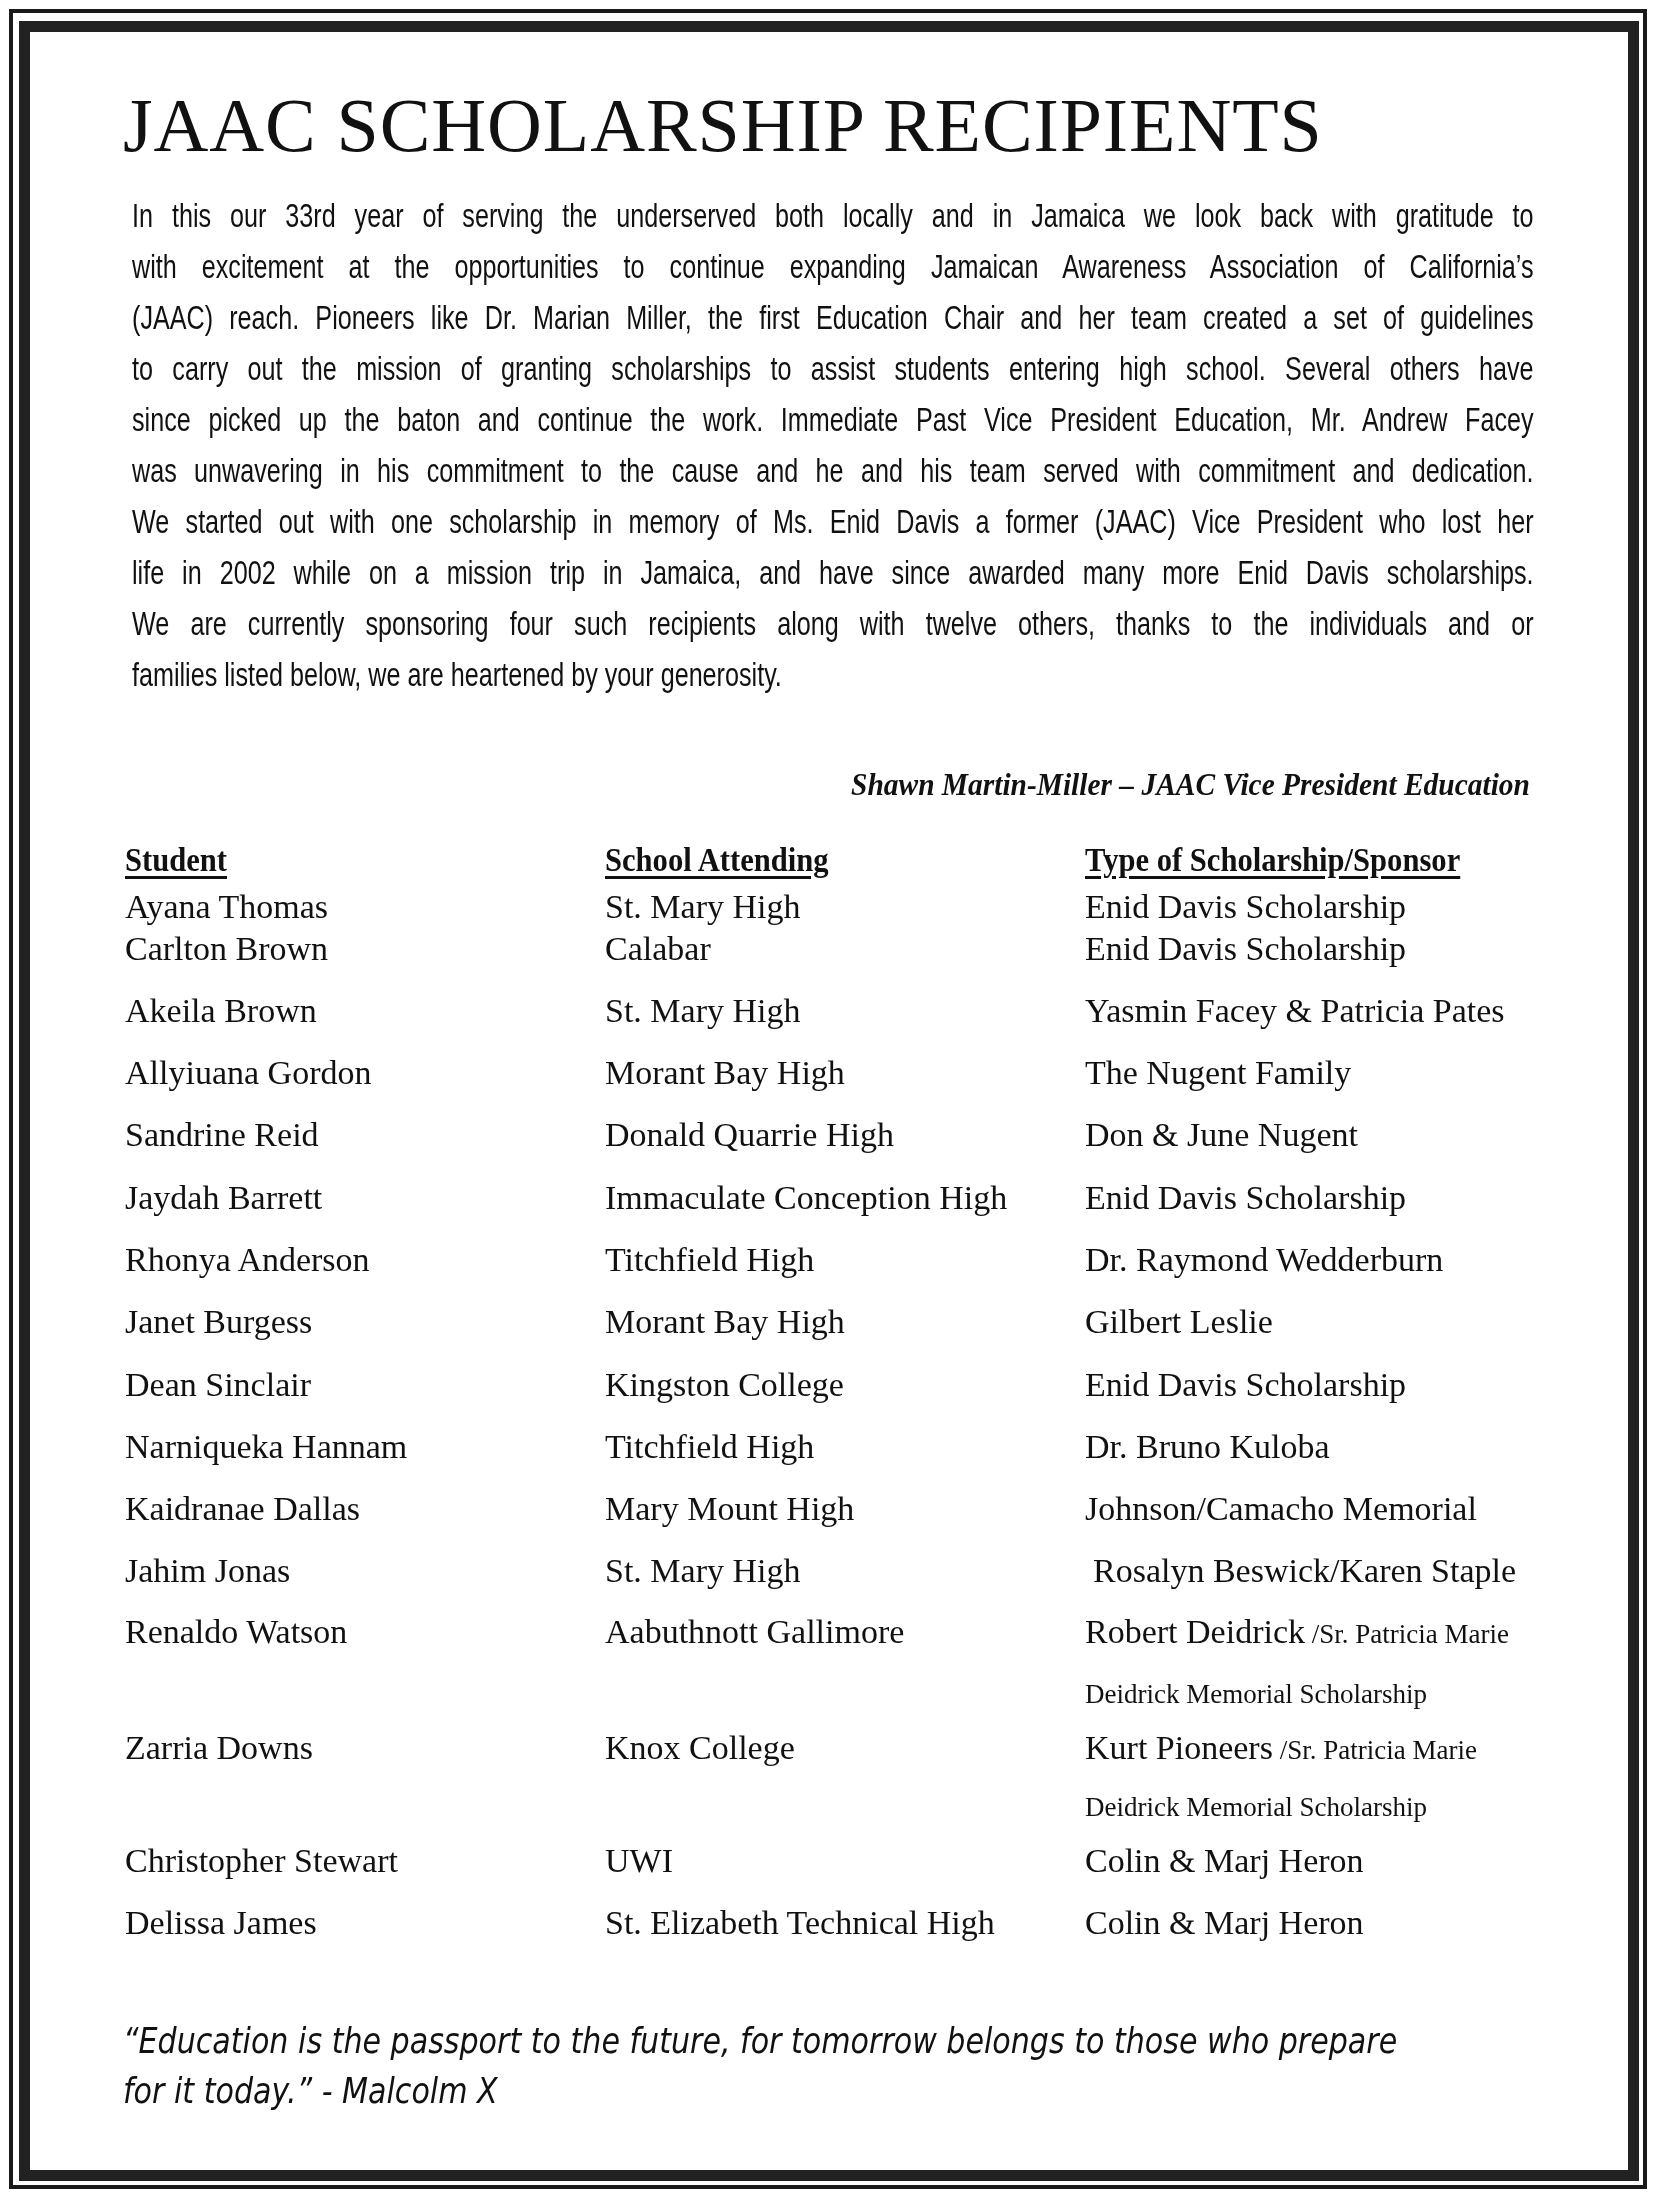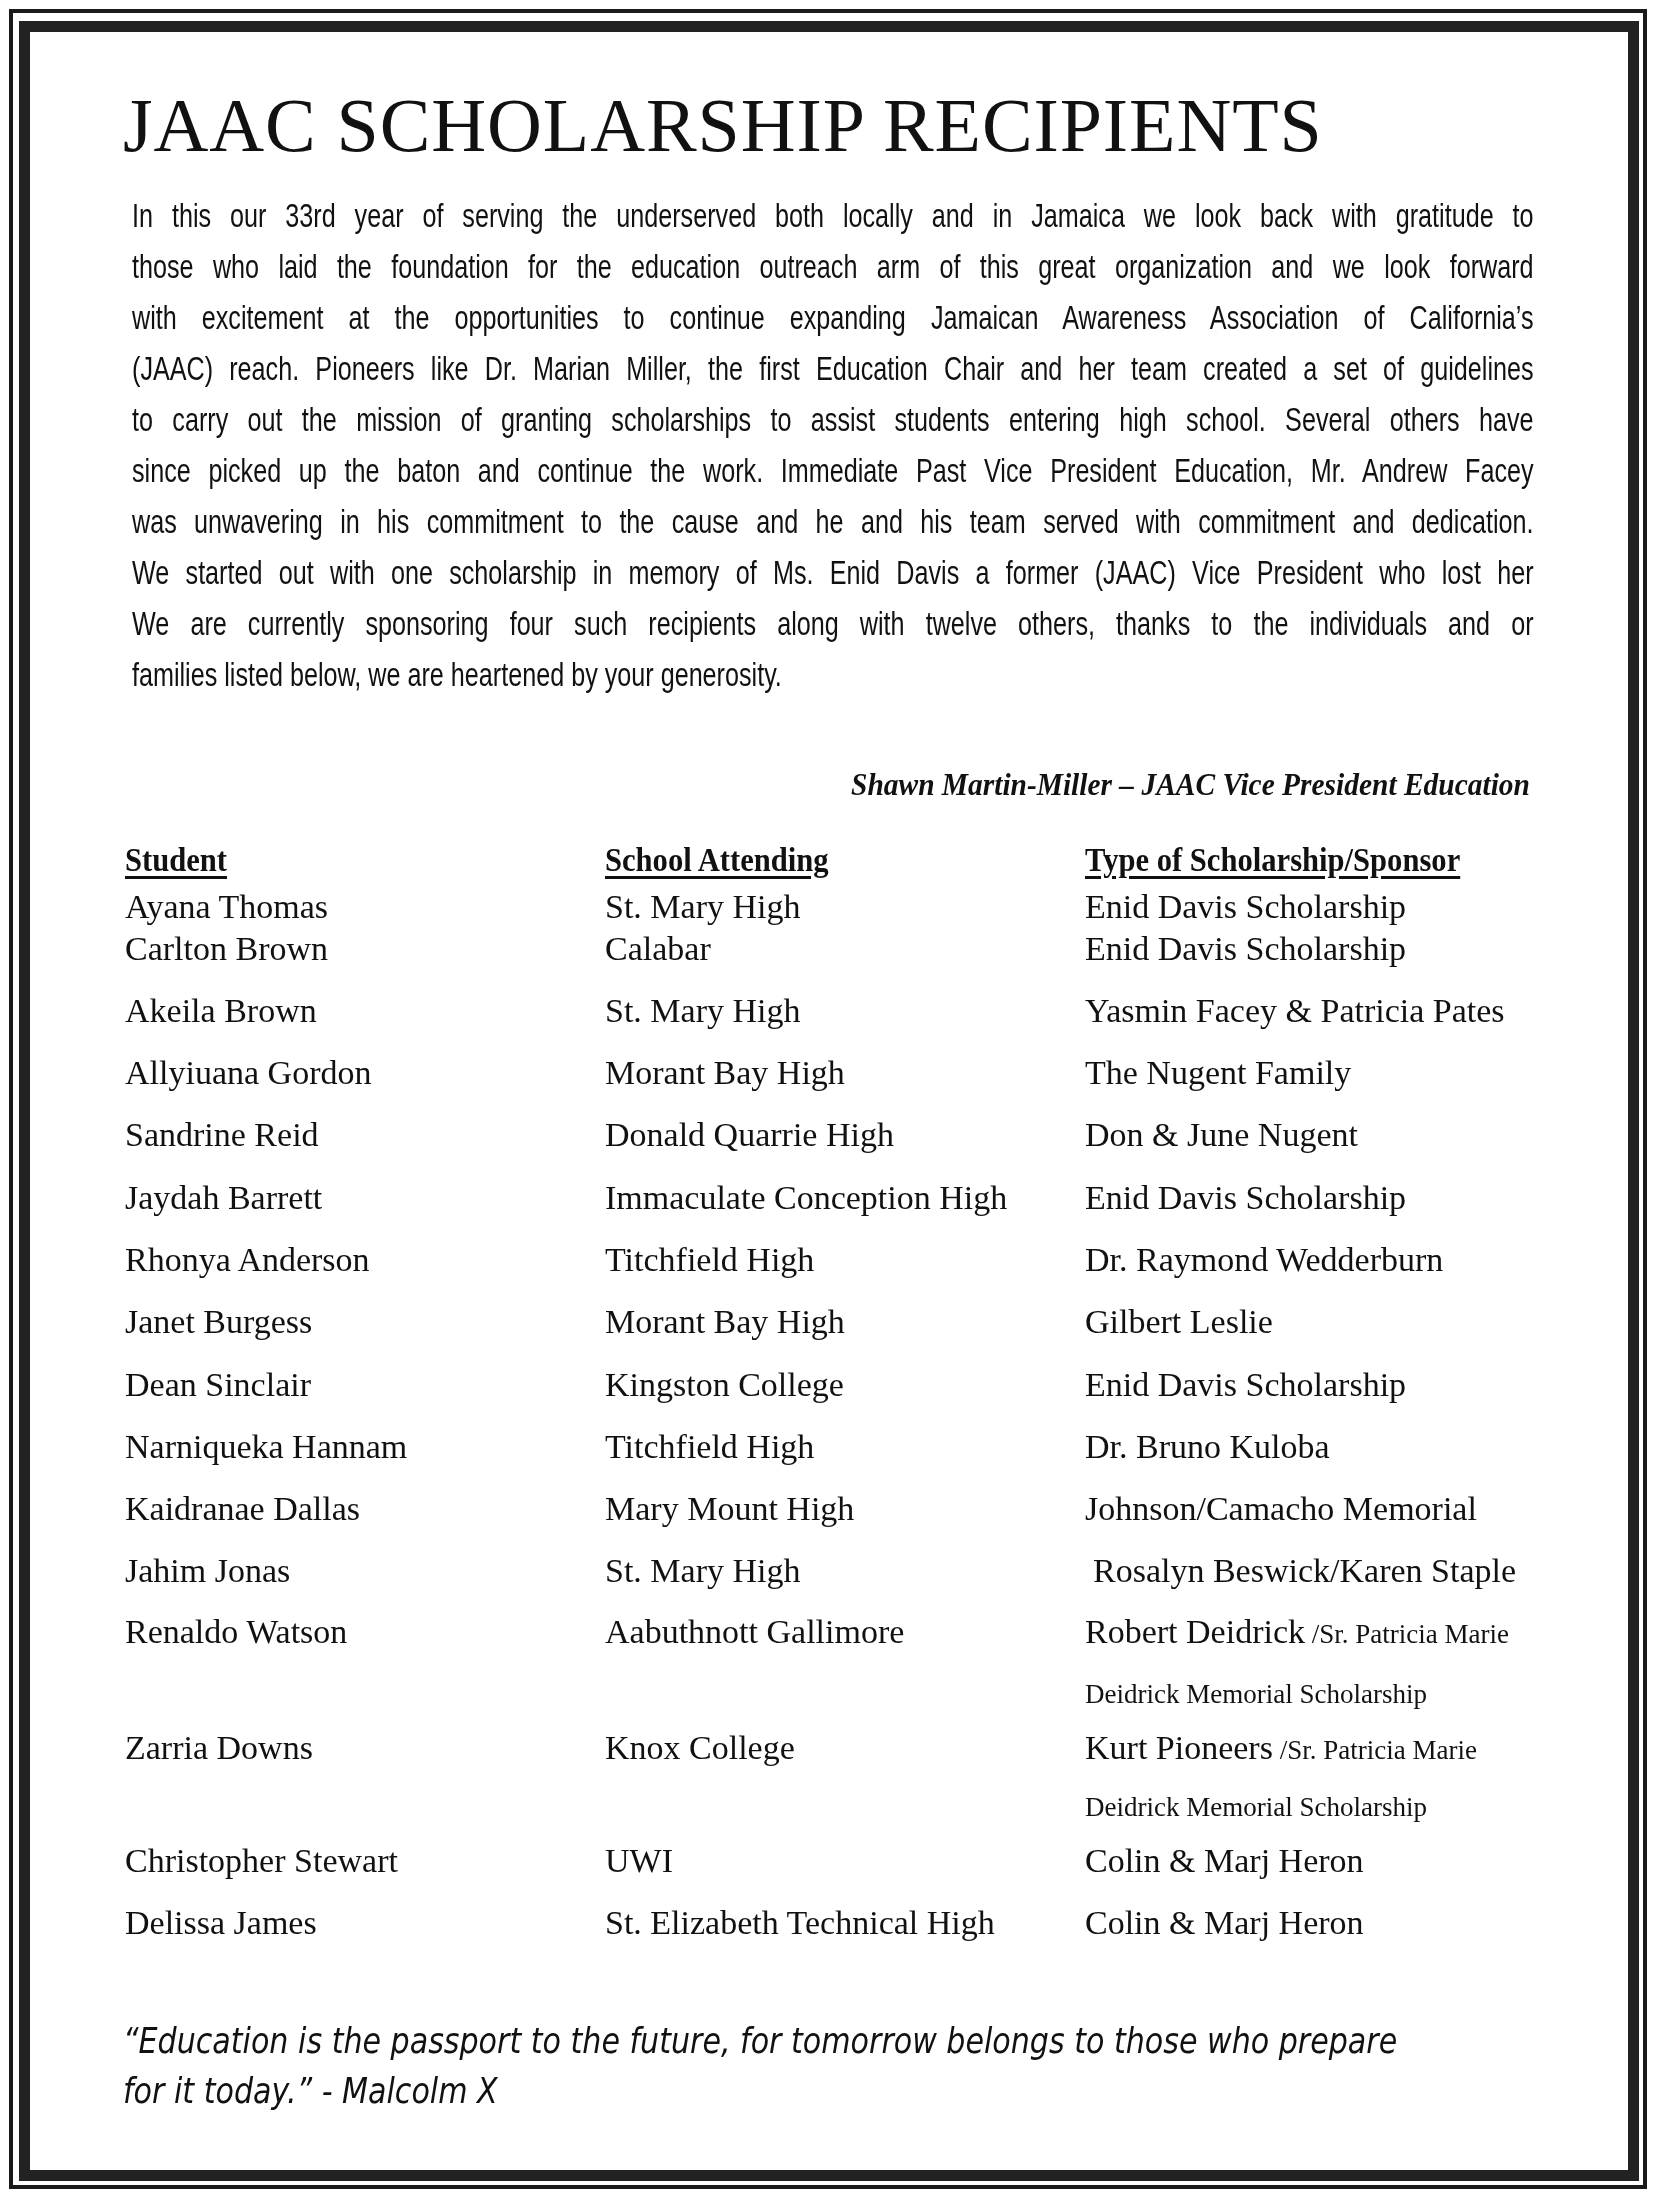--- a/index.html
+++ b/index.html
@@ -21,27 +21,27 @@
 </head>
 <body>
 
 <div class="frame-outer"></div>
 <div class="frame-inner"></div>
 
 <div class="title">JAAC SCHOLARSHIP RECIPIENTS</div>
 
 <div class="intro">
   <div class="intro-line"><span class="inner">In this our 33rd year of serving the underserved both locally and in Jamaica we look back with gratitude to</span></div>
-  <div class="intro-line"><span class="inner">those who laid the foundation for the education outreach arm of this great organization and we look forward</span></div>
   <div class="intro-line"><span class="inner">with excitement at the opportunities to continue expanding Jamaican Awareness Association of California’s</span></div>
   <div class="intro-line"><span class="inner">(JAAC) reach. Pioneers like Dr. Marian Miller, the first Education Chair and her team created a set of guidelines</span></div>
   <div class="intro-line"><span class="inner">to carry out the mission of granting scholarships to assist students entering high school. Several others have</span></div>
   <div class="intro-line"><span class="inner">since picked up the baton and continue the work. Immediate Past Vice President Education, Mr. Andrew Facey</span></div>
   <div class="intro-line"><span class="inner">was unwavering in his commitment to the cause and he and his team served with commitment and dedication.</span></div>
   <div class="intro-line"><span class="inner">We started out with one scholarship in memory of Ms. Enid Davis a former (JAAC) Vice President who lost her</span></div>
+  <div class="intro-line"><span class="inner">life in 2002 while on a mission trip in Jamaica, and have since awarded many more Enid Davis scholarships.</span></div>
   <div class="intro-line"><span class="inner">We are currently sponsoring four such recipients along with twelve others, thanks to the individuals and or</span></div>
   <div class="intro-line last"><span class="inner">families listed below, we are heartened by your generosity.</span></div>
 </div>
 
 <div class="signature">Shawn Martin-Miller – JAAC Vice President Education</div>
 
 <div class="th c1">Student</div>
 <div class="th c2">School Attending</div>
 <div class="th c3">Type of Scholarship/Sponsor</div>
 

